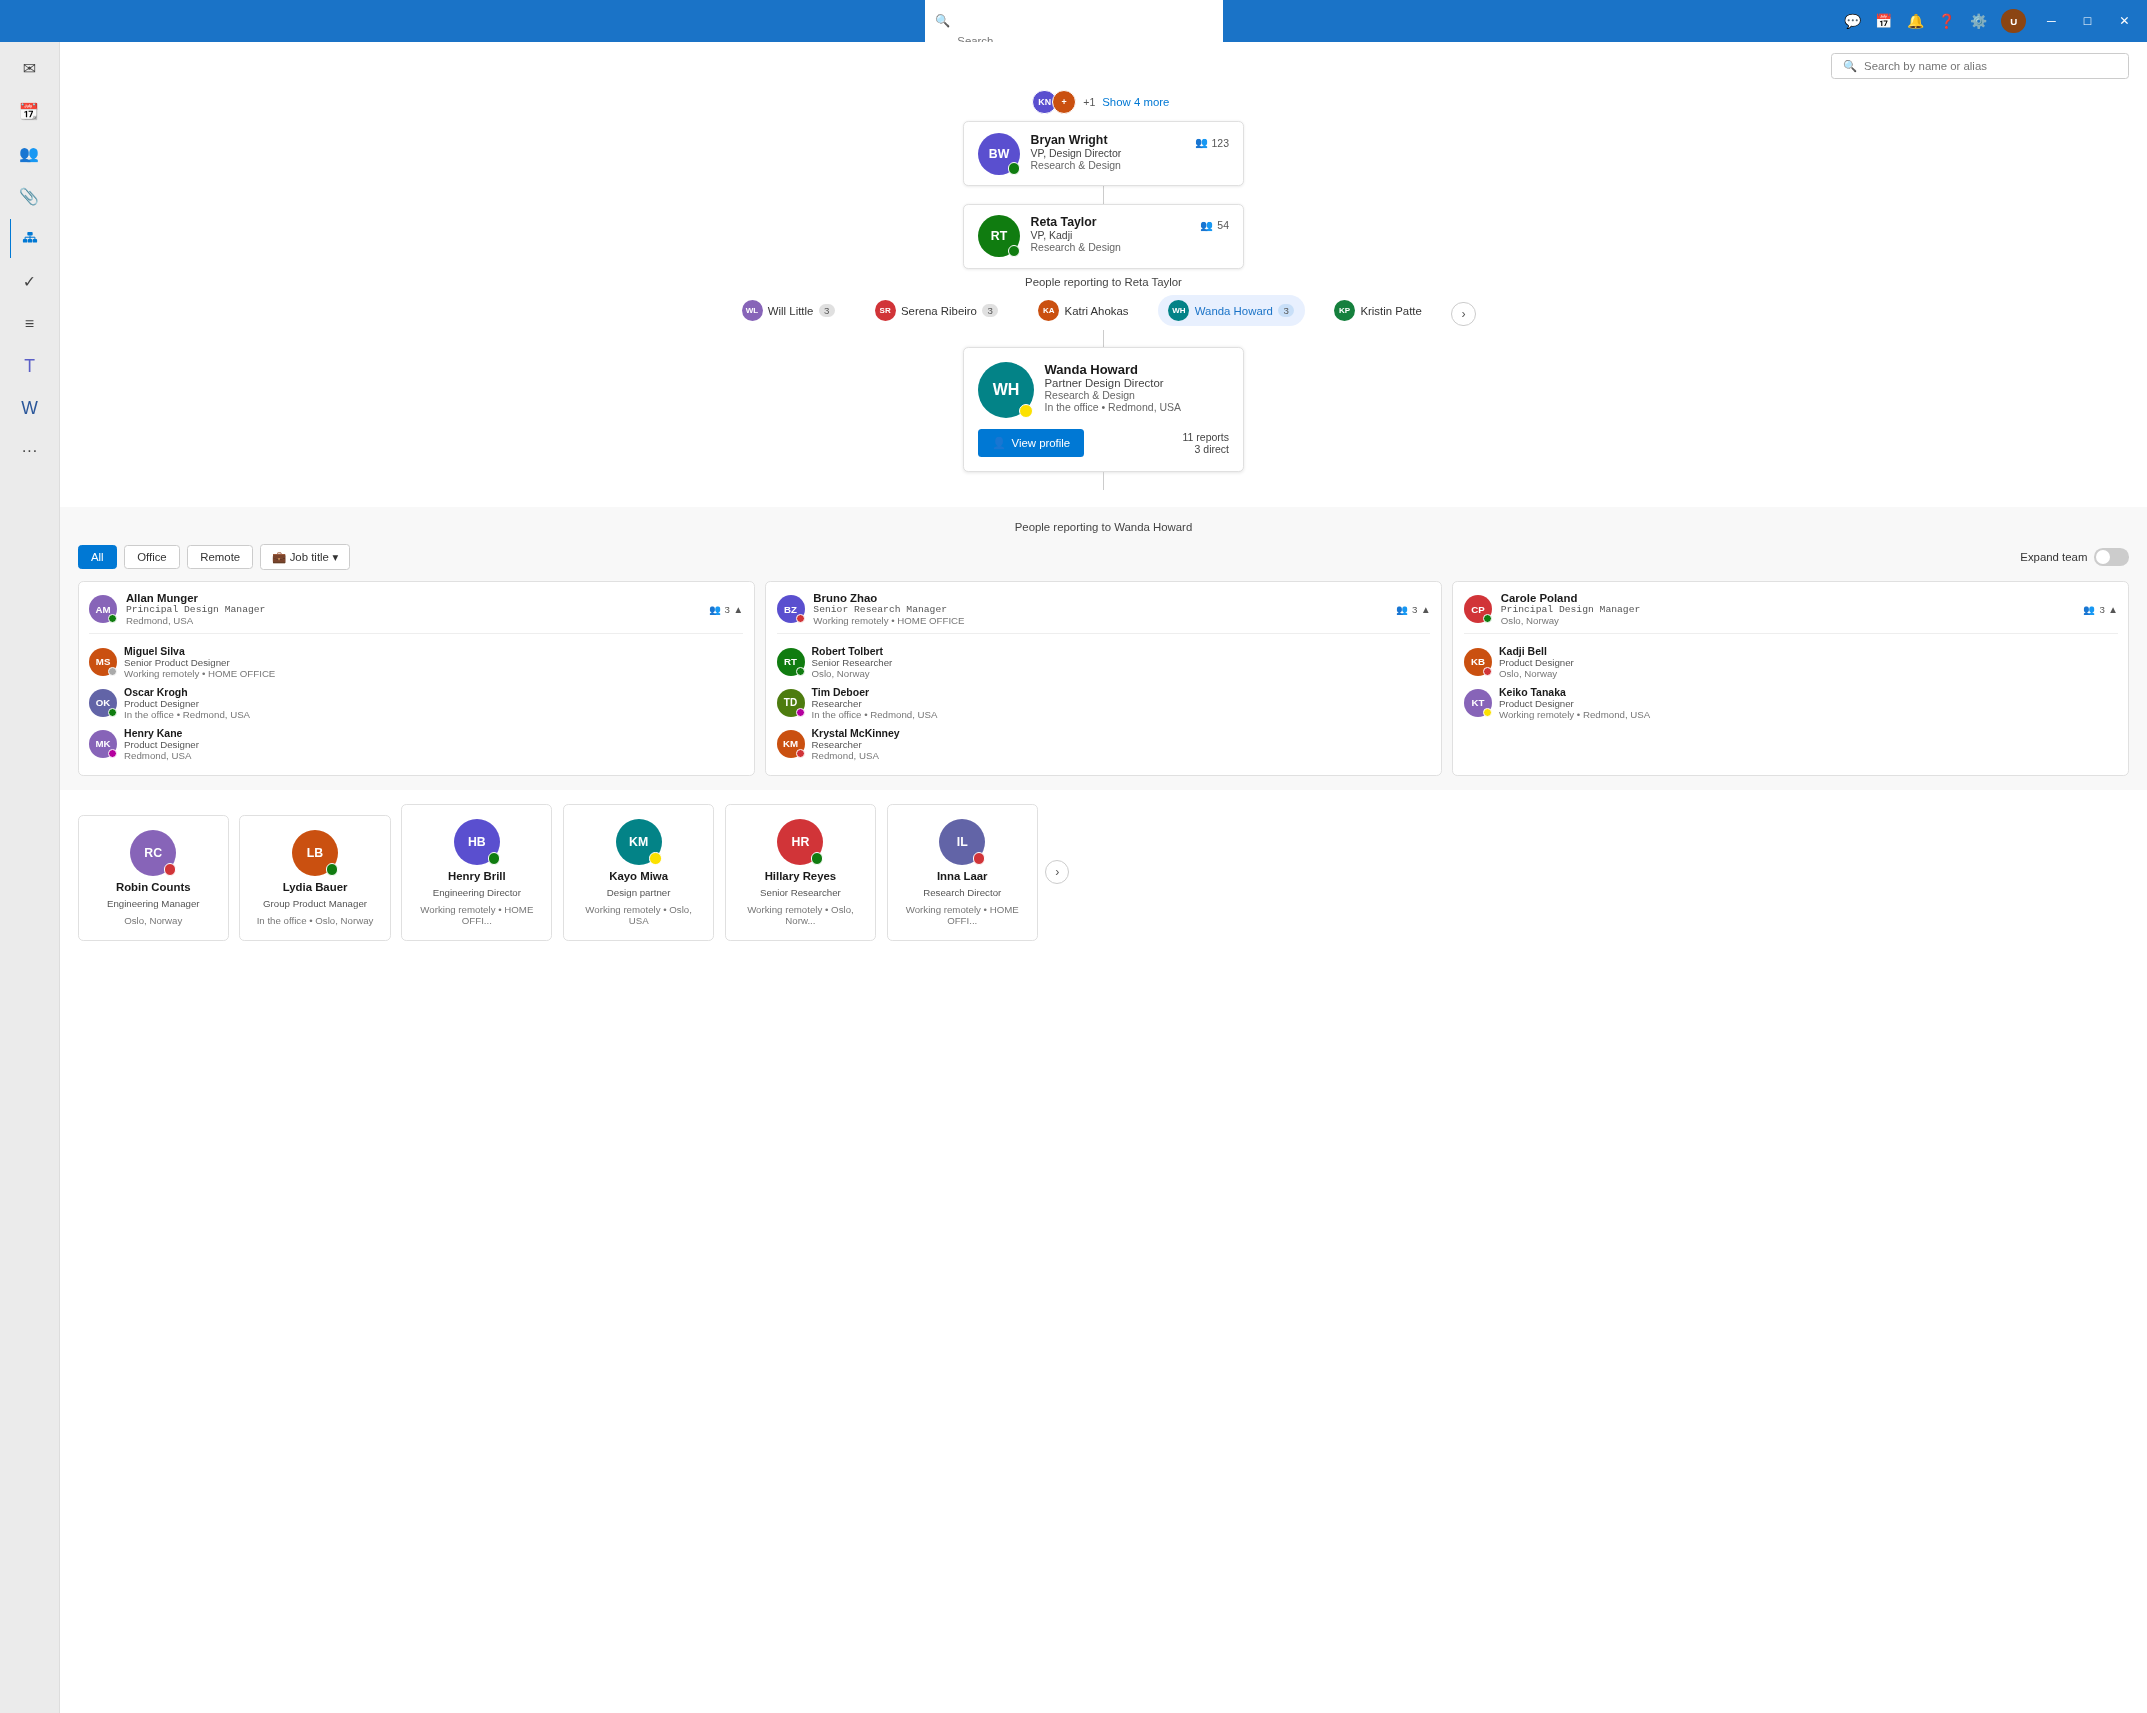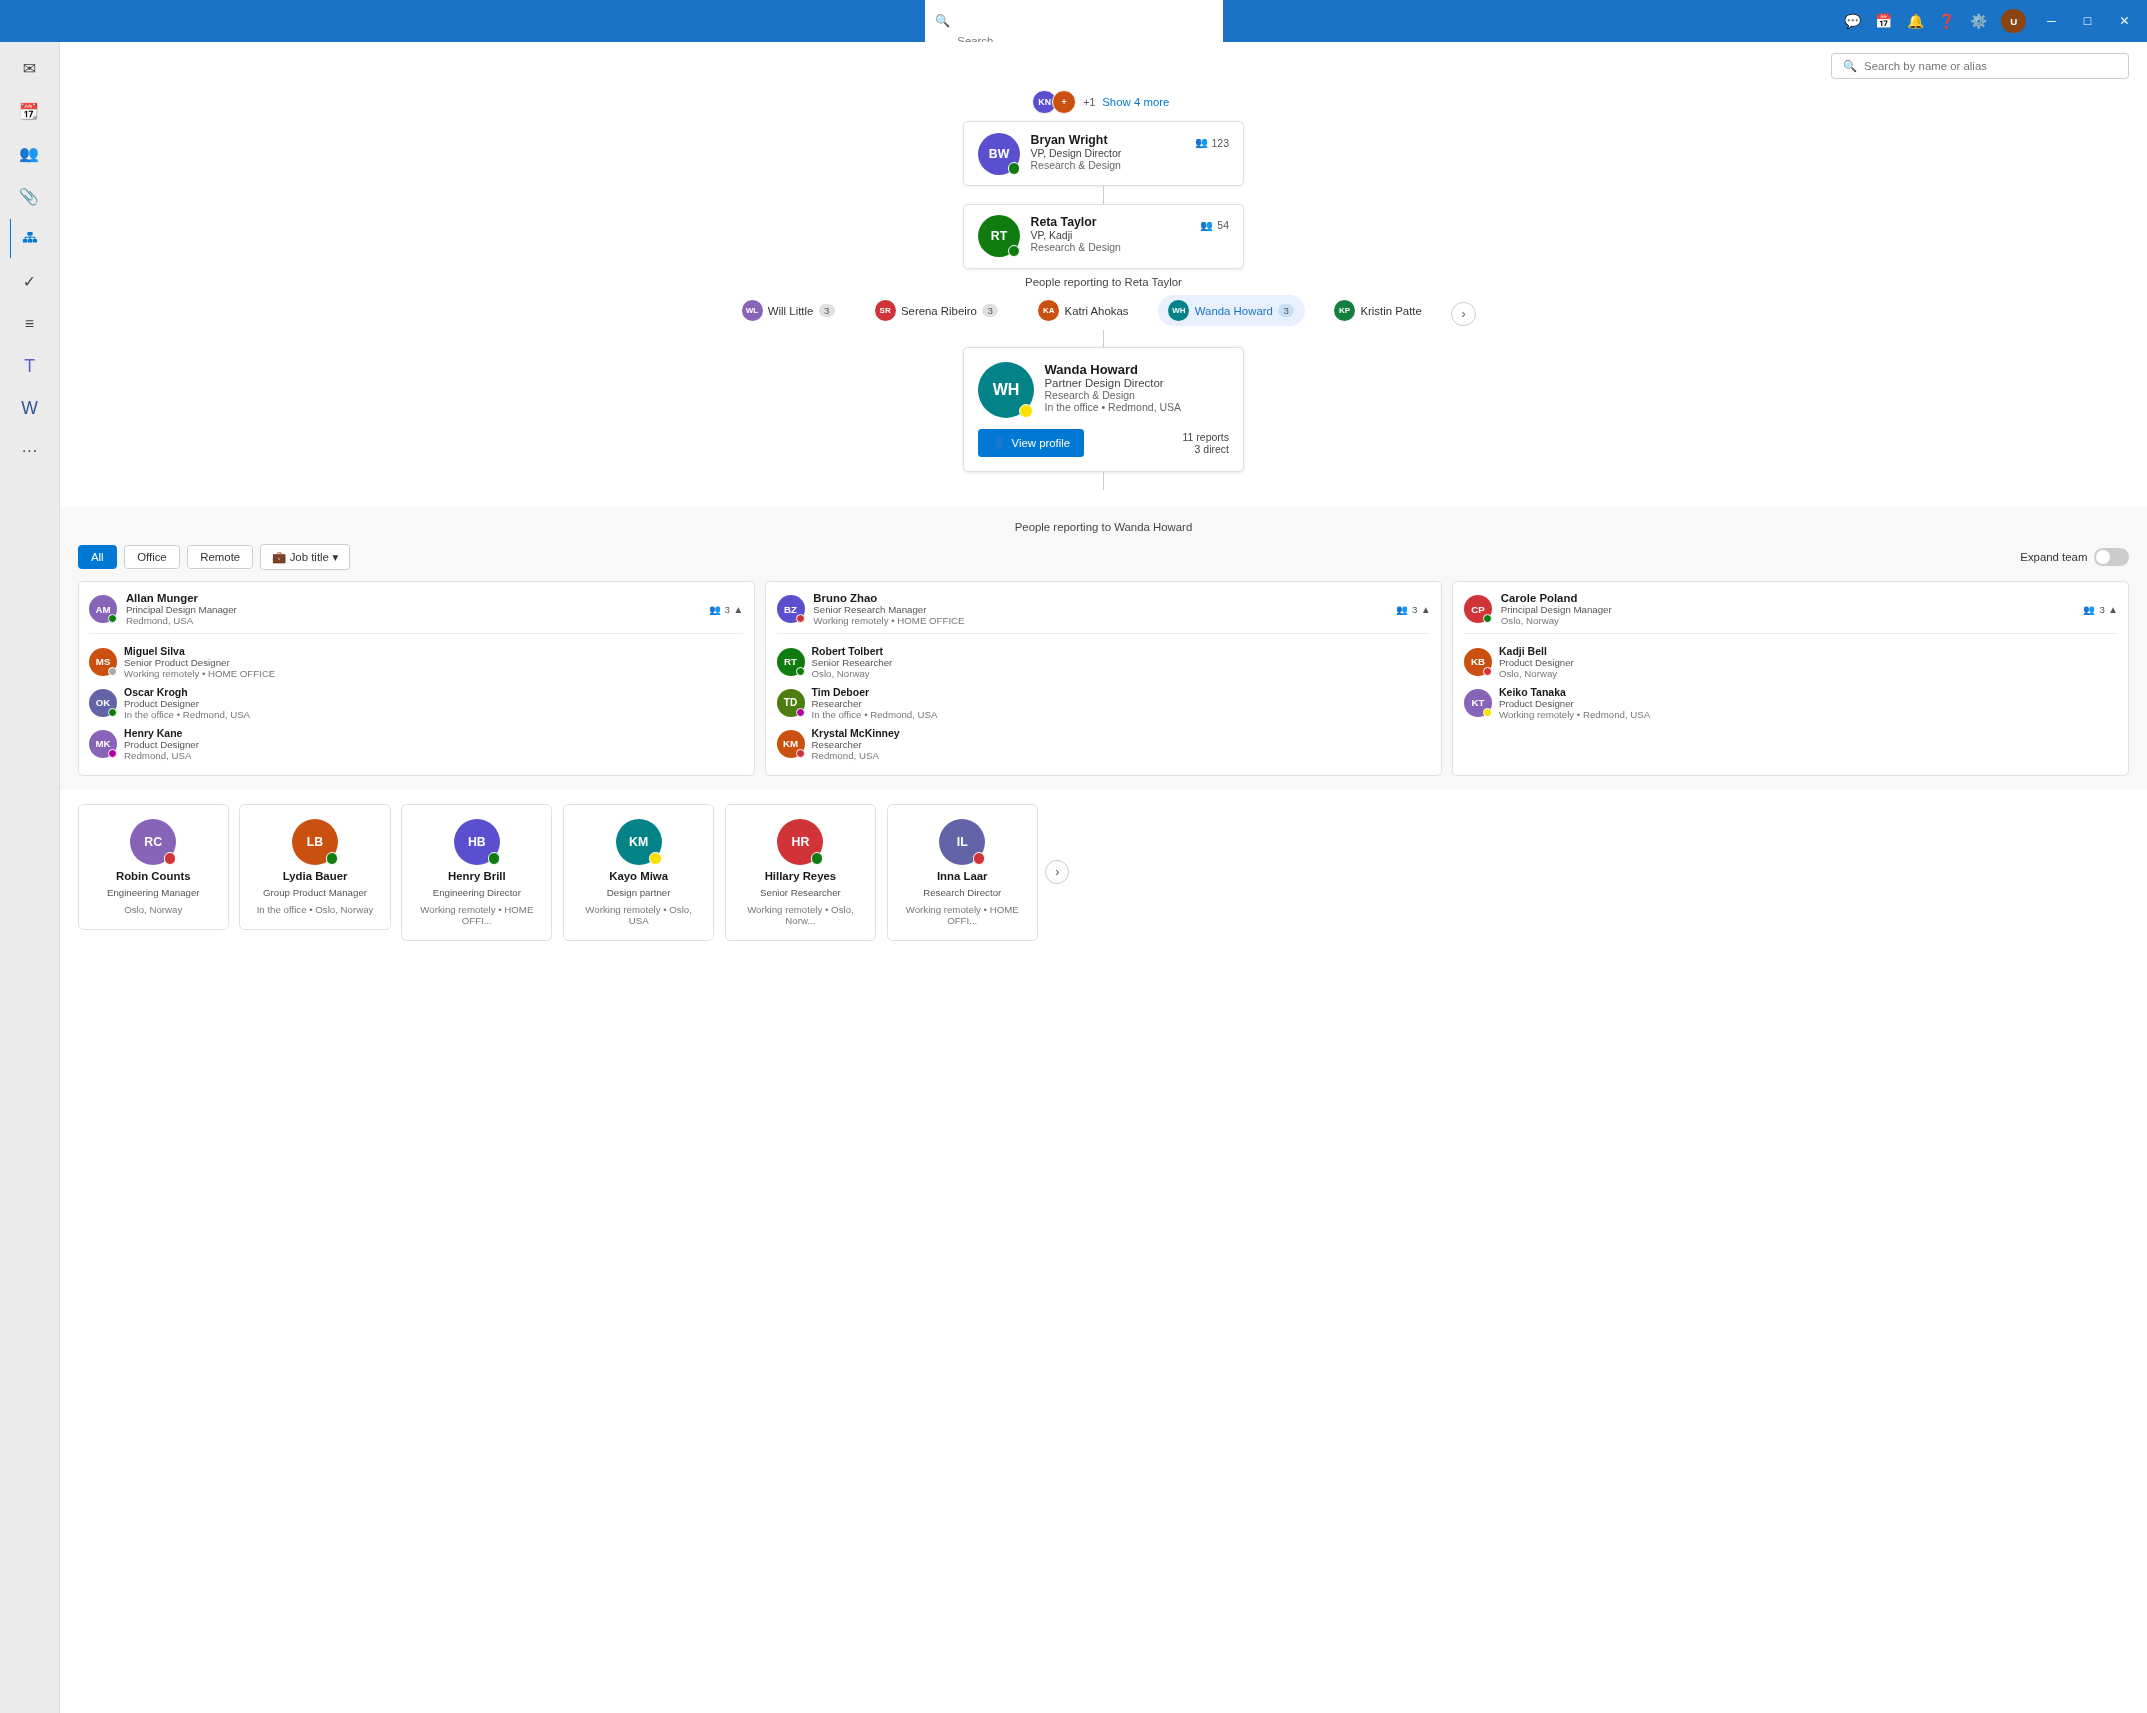--- a/index.html
+++ b/index.html
@@ -404,21 +404,21 @@
       padding: 10.5px;
     }
     .team-card-header {
       display: flex;
       align-items: center;
       gap: 8.8px;
       margin-bottom: 1.8px;
     }
     .team-card-manager-info { flex: 1; }
     .team-card-manager-info .name { font-weight: 600; font-size: 11.4px; color: #1a1a1a; }
-    .team-card-manager-info .title { font-size: 9.7px; color: #555; }
+    .team-card-manager-info .title { font-size: 9.7px; color: #555; font-family: Liberation Mono, monospace; }
     .team-card-manager-info .location { font-size: 9.7px; color: #777; }
     .team-count {
       display: flex;
       align-items: center;
       gap: 3.5px;
       font-size: 9.7px;
       color: #555;
     }
     .divider-line { border: none; border-top: 0.9px solid #eee; margin: 7px 0; }
     .team-member {
@@ -471,21 +471,21 @@
       display: inline-flex;
       align-items: center;
       justify-content: center;
       font-size: 8.8px;
       color: #666;
       cursor: pointer;
     }
     .collab-grid {
       display: flex;
       gap: 10.5px;
-      align-items: flex-start;
+      align-items: flex-end;
     }
     .collab-card {
       background: white;
       border: 0.9px solid #e0e0e0;
       border-radius: 5.3px;
       padding: 14px 10.5px;
       flex: 1;
       display: flex;
       flex-direction: column;
       align-items: center;

